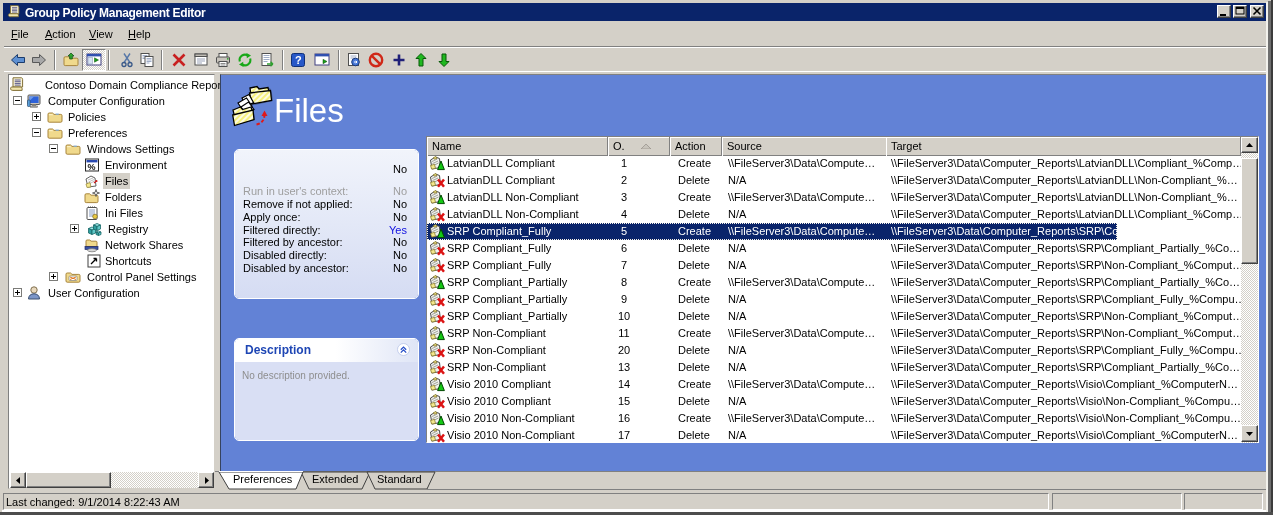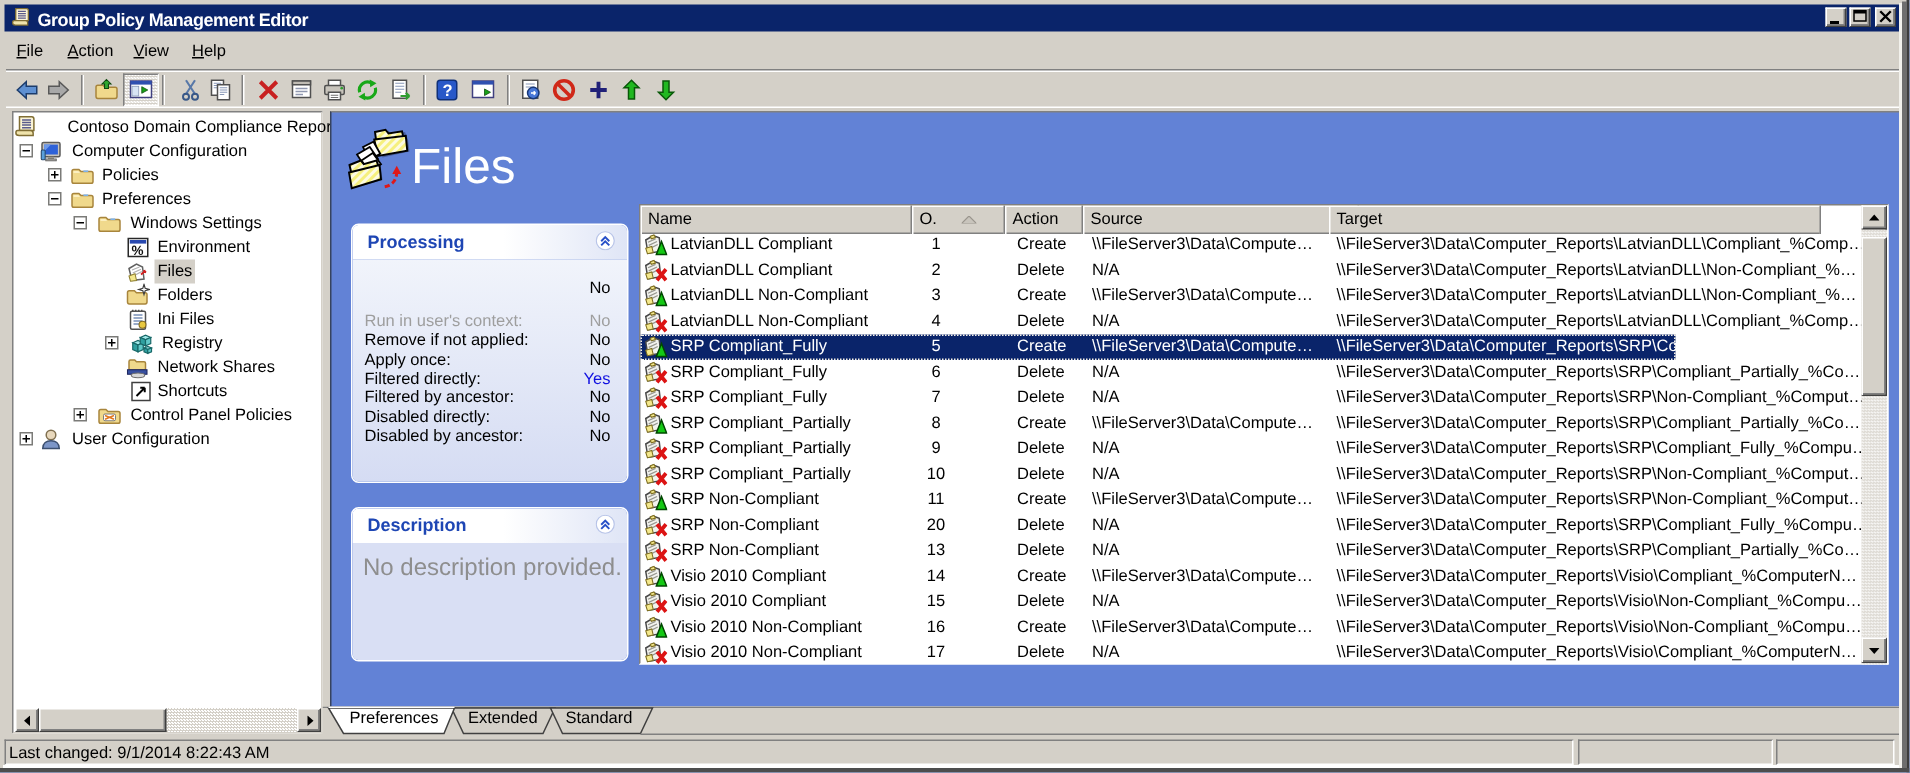--- a/index.html
+++ b/index.html
@@ -39,21 +39,21 @@
 .boxhead{height:23px;background:linear-gradient(to right,#fff 55%,#dfe5f6);line-height:23px;font-weight:bold;color:#1E46B4;font-size:12px;padding-left:10px}
 .chev{position:absolute;right:8px;top:4px}
 .boxbody{font-size:11px;position:relative}
 #procbox{top:74px}
 #procbox .boxbody{height:148px;background:linear-gradient(#F1F4FB,#D5DCF3)}
 .pl{left:8px;position:absolute;line-height:12.8px}
 .pv{right:11px;position:absolute;line-height:12.8px}
 .gray{color:#9e9e9e}
 .yes{color:#1010E0}
 #descbox{top:263px}
-#descbox .boxbody{height:78px;background:#D9DFF4;color:#8e8e8e;font-size:16px}
+#descbox .boxbody{height:78px;background:#D9DFF4;color:#8e8e8e;font-size:10px}
 
 #list{left:205px;top:61px;width:833px;height:307px;background:#fff;border:1px solid #808080;border-right-color:#fff;border-bottom-color:#fff}
 .th{top:0;height:19px;background:#D4D0C8;border-right:1px solid #808080;box-shadow:inset 1px 1px 0 #fff,inset 0 -1px 0 #808080;line-height:18px;padding-left:5px}
 .lrow{left:0;width:690px;height:17px;line-height:17px;white-space:nowrap}
 .lrow .lic{left:2px;top:0;width:16px;height:16px}
 .nm{left:20px;position:absolute}
 .on{left:182px;width:30px;text-align:center;position:absolute}
 .ac{left:251px;position:absolute}
 .so{left:301px;position:absolute}
 .tg{left:464px;position:absolute}
@@ -374,21 +374,21 @@
       <span class="abs" style="left:96px">Shortcuts</span>
     </div>
 <div class="trow abs" style="top:194px">
       <span class="eb abs" style="left:40px">
         <i class="h"></i>
         <i class="v"></i>
       </span>
       <svg class="tico abs" style="left:56px" viewBox="0 0 16 16">
         <use href="#cpl"></use>
       </svg>
-      <span class="abs" style="left:78px">Control Panel Policies</span>
+      <span class="abs" style="left:78px">Control Panel Settings</span>
     </div>
 <div class="trow abs" style="top:210px">
       <span class="eb abs" style="left:4px">
         <i class="h"></i>
         <i class="v"></i>
       </span>
       <svg class="tico abs" style="left:17px" viewBox="0 0 16 16">
         <use href="#usr"></use>
       </svg>
       <span class="abs" style="left:39px">User Configuration</span>
@@ -425,23 +425,20 @@
 <path d="M9 22 L16.5 17 L22 24.5 L14 29.5 Z" fill="#fff" stroke="#000" stroke-width="1.2"></path>
 <path d="M2 26 L10 22.5 L12.5 25 L20 22.5 L22 27 L23 35 L5 40 L2.5 31 Z" fill="#000" opacity=".28"></path>
 <path d="M1 25 L8.5 22 L10.5 24.5 L19 22 L20.5 26.5 L2.5 31.5 Z" fill="url(#hat)" stroke="#000" stroke-width="1.3"></path>
 <path d="M0.7 30 L21 25 L22 34.5 L2.5 40.5 Z" fill="url(#hat)" stroke="#000" stroke-width="1.3"></path>
 <path d="M24.5 39.5 C30 38.5 32.5 34.5 32.5 29.5" fill="none" stroke="#E01818" stroke-width="2" stroke-dasharray="3.4 2"></path>
 <path d="M32.5 25.5 L35.5 31 L29.5 31 Z" fill="#E01818"></path>
 </svg>
     </div>
 <div id="bigtitle" class="abs">Files</div>
 <div id="procbox" class="box abs">
-<div class="boxhead">Processing<svg class="chev" width="13" height="13" viewBox="0 0 13 13">
-          <use href="#chevup"></use>
-        </svg></div>
 <div class="boxbody">
         <span class="pv abs" style="top:13px">No</span>
 <span class="pl gray abs" style="top:35px">Run in user's context:</span>
         <span class="pv gray abs" style="top:35px">No</span>
 <span class="pl abs" style="top:48px">Remove if not applied:</span>
         <span class="pv abs" style="top:48px">No</span>
 <span class="pl abs" style="top:61px">Apply once:</span>
         <span class="pv abs" style="top:61px">No</span>
 <span class="pl abs" style="top:73.5px">Filtered directly:</span>
         <span class="pv yes abs" style="top:73.5px">Yes</span>
@@ -461,21 +458,21 @@
         <span class="abs" style="left:7px;top:8px">No description provided.</span>
       </div>
 </div>
 <div id="list" class="abs">
 <div class="th abs" style="left:0;width:181px">Name</div>
 <div class="th abs" style="left:181px;width:62px">O.<svg class="abs" style="left:33px;top:7px" width="10" height="5">
           <path d="M5 0 L10 5 L0 5 Z" fill="#C8C4BC" stroke="#9a968e" stroke-width=".8"></path>
         </svg></div>
 <div class="th abs" style="left:243px;width:52px">Action</div>
 <div class="th abs" style="left:295px;width:184px">Source</div>
-<div class="th abs" style="left:459px;width:328px">Target</div>
+<div class="th abs" style="left:459px;width:355px">Target</div>
 <div class="lrow abs" style="top:18px">
         <svg class="lic abs" viewBox="0 0 16 16">
           <use href="#licC"></use>
         </svg>
         <span class="nm">LatvianDLL Compliant</span>
         <span class="on">1</span>
         <span class="ac">Create</span>
         <span class="so">\\FileServer3\Data\Compute…</span>
         <span class="tg">\\FileServer3\Data\Computer_Reports\LatvianDLL\Compliant_%Comp…</span>
       </div>

